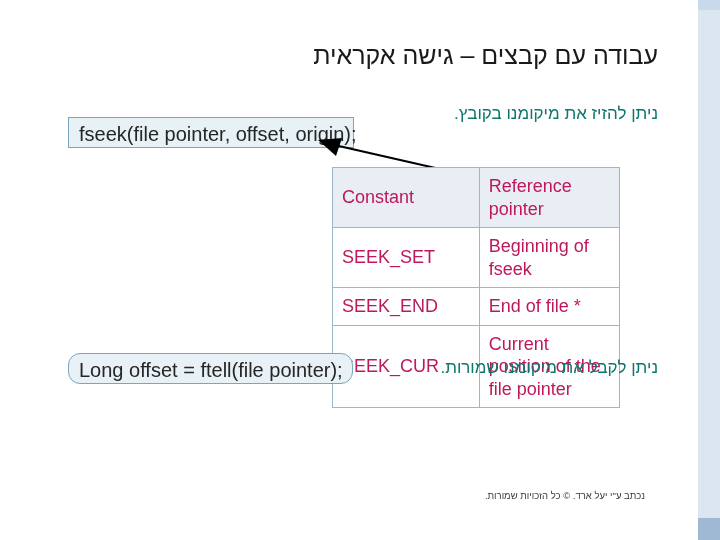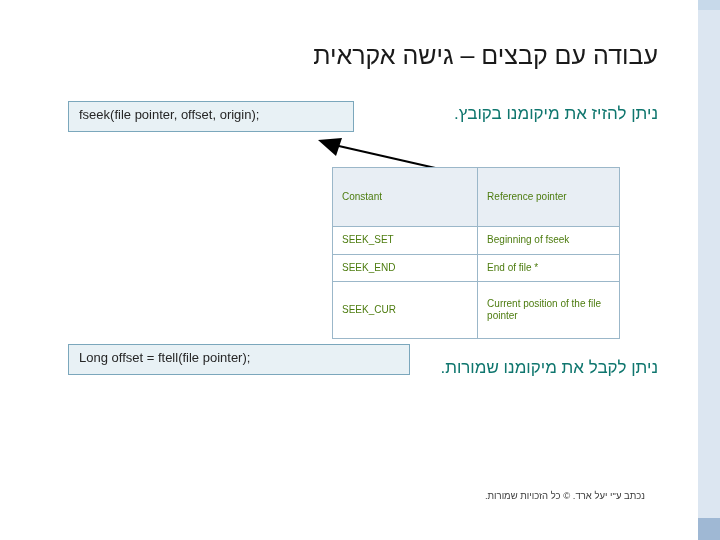--- a/index.html
+++ b/index.html
@@ -58,39 +58,41 @@
     font-family: Liberation Sans, sans-serif;
     line-height: 1.2;
   }
 
   
   .code-box {
     position: absolute;
     border: 1px solid #7ba7bc;
     background: #e8f1f5;
     color: #262626;
-    font-size: 13px;
+    font-size: 20px;
     font-family: "Liberation Sans", sans-serif;
     box-sizing: border-box;
     padding: 5px 10px 6px 10px;
     direction: ltr;
     text-align: left;
     white-space: nowrap;
+    margin-top: 16px;
   }
   .code-box-1 {
     left: 68px;
     top: 101px;
     width: 286px;
     height: 31px;
   }
   .code-box-2 {
     left: 68px;
-    top: 344px;
-    width: 342px;
+    top: 337px;
+    width: 285px;
     height: 31px;
+    border-radius: 12px;
   }
 
   
   .hebrew-line {
     position: absolute;
     right: 62px;
     direction: rtl;
     text-align: right;
     font-size: 17px;
     color: #0f766e;
@@ -100,23 +102,23 @@
   .hebrew-line-1 { top: 104px; }
   .hebrew-line-2 { top: 358px; }
 
   
   .const-table {
     position: absolute;
     left: 332px;
     top: 167px;
     width: 288px;
     border-collapse: collapse;
-    font-size: 10px;
-    font-family: "Liberation Sans", sans-serif;
-    color: #4d7c0f;
+    font-size: 18px;
+    font-family: "Liberation Sans", sans-serif;
+    color: #be185d;
     direction: ltr;
   }
   .const-table td {
     border: 1px solid #9bb7c9;
     padding: 7px 9px;
     vertical-align: middle;
     line-height: 1.25;
   }
   .const-table td.col-a { width: 145px; }
   .const-table td.col-b { width: 143px; }

